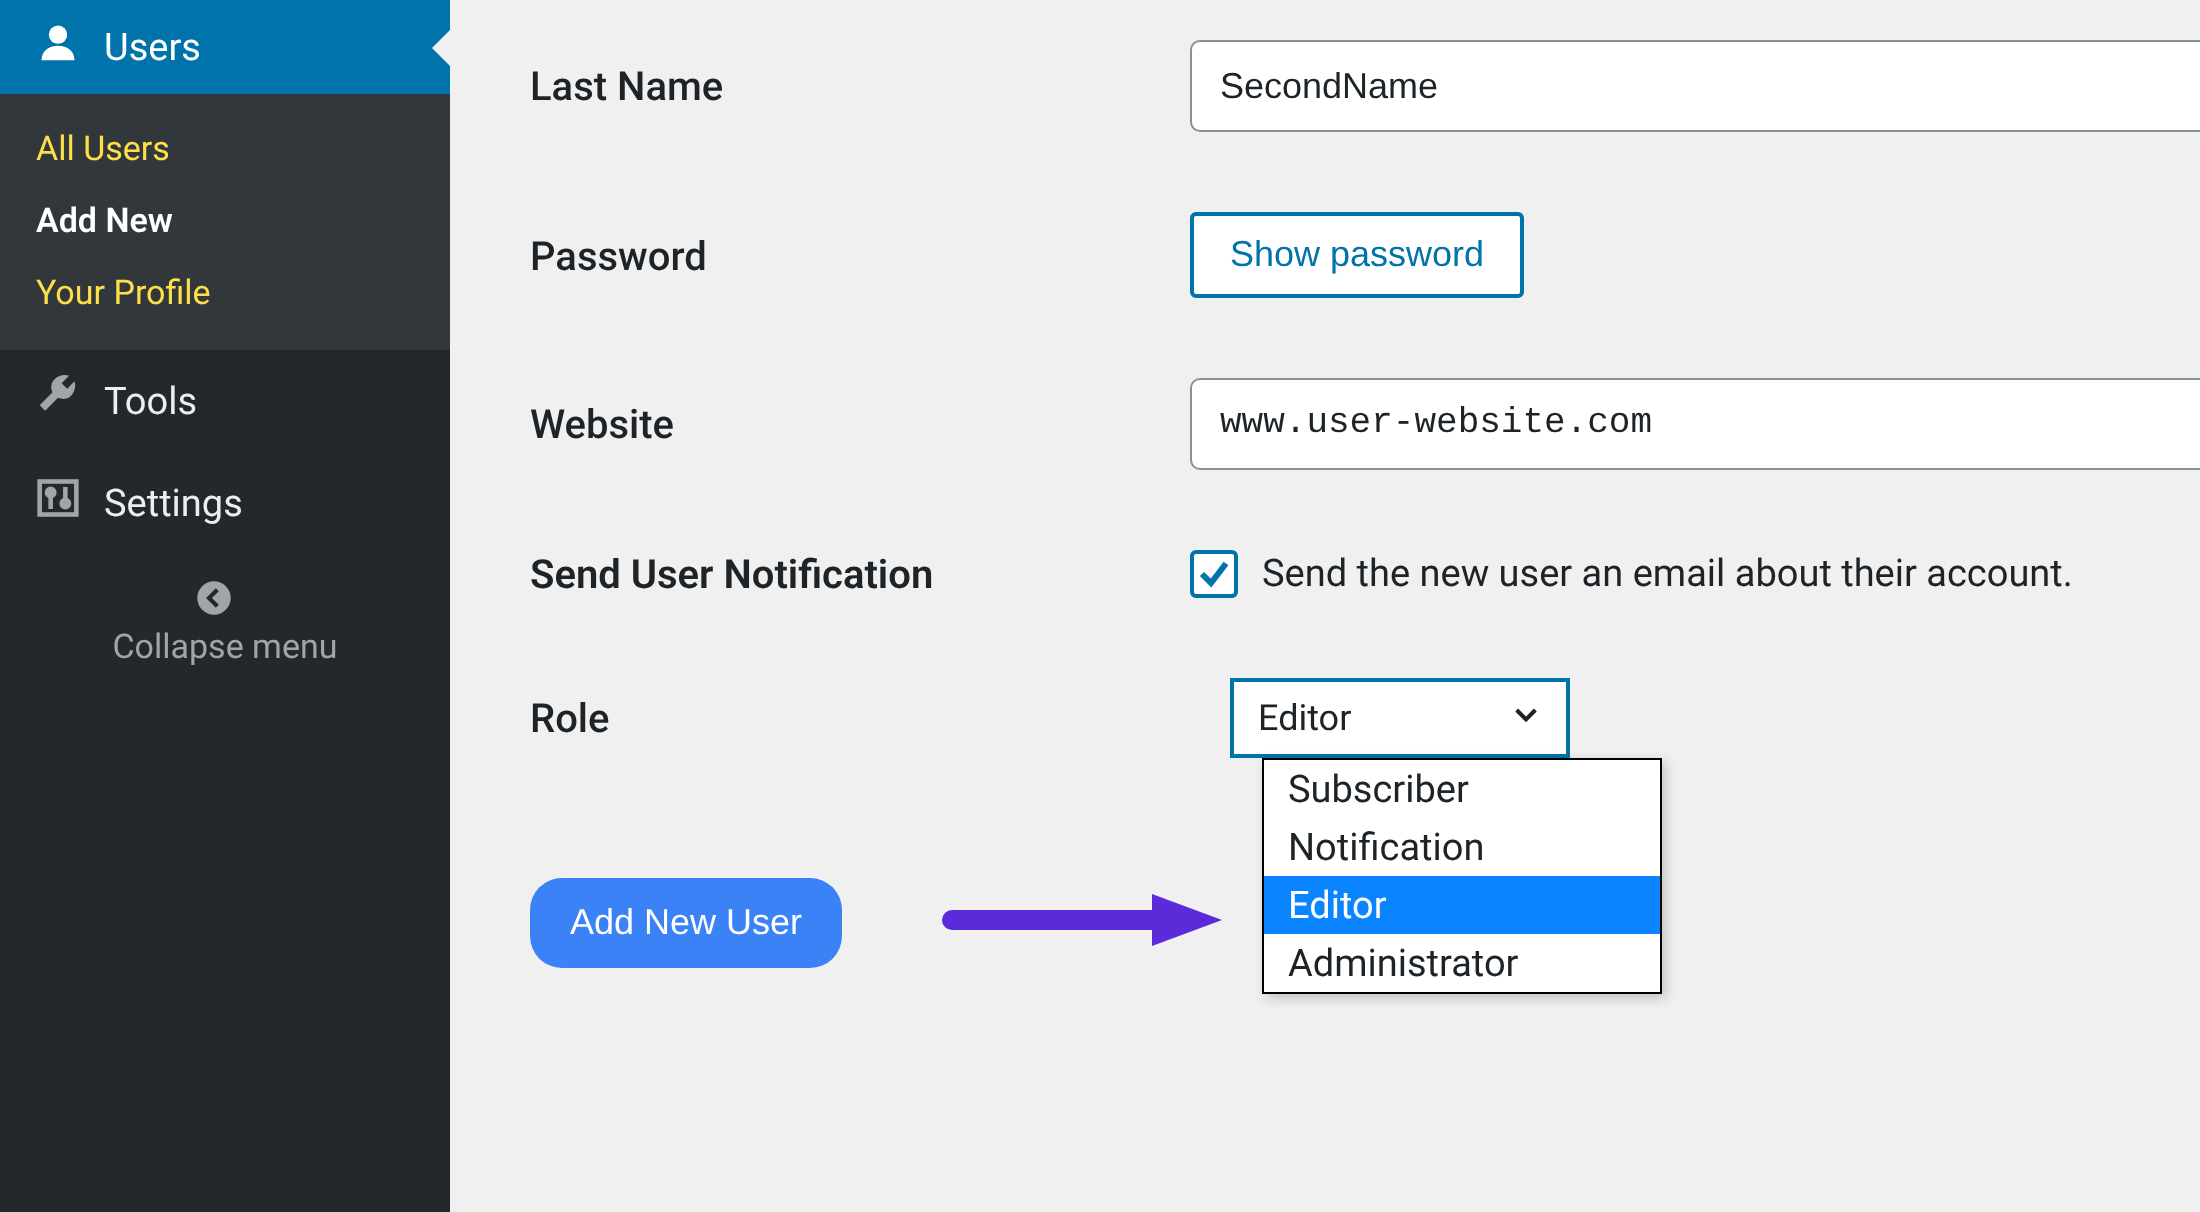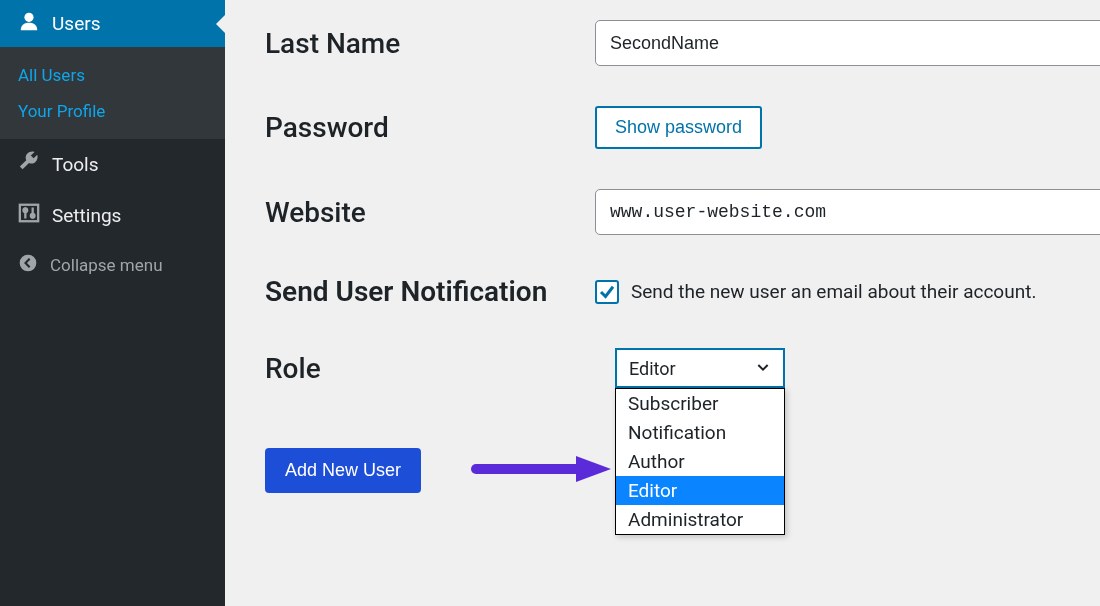--- a/index.html
+++ b/index.html
@@ -37,21 +37,21 @@
       border-right: 10px solid #f0f0f1;
     }
     .menu-active .icon { margin-right: 12px; }
     .submenu {
       background: #32373c;
       padding: 10px 0;
     }
     .submenu a {
       display: block;
       padding: 8px 18px;
-      color: #0ea5e9;
+      color: #fde047;
       text-decoration: none;
       font-size: 17px;
     }
     .submenu a.current {
       color: #fff;
       font-weight: 600;
     }
     .menu-item {
       display: flex;
       align-items: center;
@@ -61,34 +61,35 @@
       cursor: pointer;
     }
     .menu-item .icon { margin-right: 12px; color: #a0a5aa; }
     .collapse-item {
       display: flex;
       align-items: center;
       padding: 12px 18px;
       color: #a0a5aa;
       font-size: 17px;
       cursor: pointer;
+      flex-direction: column;
     }
     .collapse-item .icon { margin-right: 12px; }
     .content {
       flex: 1;
       padding: 20px 0 0 40px;
     }
     .form-row {
       display: flex;
       align-items: center;
       margin-bottom: 40px;
     }
     .form-row .label {
       width: 330px;
-      font-size: 28px;
+      font-size: 20px;
       color: #1d2327;
       font-weight: 500;
     }
     .form-row .label.bold { font-weight: 600; }
     .text-input {
       width: 528px;
       height: 46px;
       border: 1px solid #8c8f94;
       border-radius: 5px;
       padding: 17px 14px;
@@ -133,22 +134,22 @@
       align-items: center;
       justify-content: space-between;
       padding: 0 12px;
       font-size: 18px;
       color: #1d2327;
       cursor: pointer;
     }
     .dropdown {
       position: absolute;
       top: 40px;
-      left: 0;
-      width: 170px;
+      left: 16px;
+      width: 200px;
       border: 1px solid #000;
       background: #fff;
       box-shadow: 2px 2px 6px rgba(0,0,0,0.2);
       z-index: 10;
     }
     .dropdown-item {
       padding: 3px 12px;
       font-size: 19px;
       color: #1d2327;
       cursor: pointer;
@@ -156,26 +157,26 @@
     .dropdown-item.highlighted {
       background: #0a84ff;
       color: #fff;
     }
     .submit-row {
       display: flex;
       align-items: center;
       margin-top: 60px;
     }
     .add-user-btn {
-      background: #1d4ed8;
+      background: #3b82f6;
       color: #fff;
       border: none;
       padding: 12px 20px;
       font-size: 18px;
-      border-radius: 4px;
+      border-radius: 16px;
       cursor: pointer;
     }
     .arrow-ann {
       margin-left: 50px;
     }
   </style>
 </head>
 <body>
 
 <div class="sidebar">
@@ -183,20 +184,21 @@
     <span class="icon">
       <svg width="22" height="22" viewBox="0 0 24 24" fill="#fff">
           <circle cx="12" cy="8" r="5"></circle>
           <path d="M3 22 C3 16 8 14 12 14 C16 14 21 16 21 22 Z"></path>
         </svg>
     </span>
     <span>Users</span>
   </div>
   <div class="submenu">
     <a>All Users</a>
+    <a class="current">Add New</a>
     <a>Your Profile</a>
   </div>
   <div class="menu-item">
     <span class="icon">
       <svg width="22" height="22" viewBox="0 0 24 24" fill="#a0a5aa">
           <path d="M21 4 L17 8 L14 5 L18 1 C15 0 12 1 10 3 C8 5 8 8 9 10 L2 17 L5 20 L12 13 C14 14 17 14 19 12 C21 10 22 7 21 4 Z"></path>
         </svg>
     </span>
     <span>Tools</span>
   </div>
@@ -259,21 +261,20 @@
         <span>Editor</span>
         <span>
           <svg width="16" height="16" viewBox="0 0 24 24" fill="none" stroke="#1d2327" stroke-width="3">
               <path d="M5 9 L12 16 L19 9"></path>
             </svg>
         </span>
       </div>
       <div class="dropdown">
         <div class="dropdown-item">Subscriber</div>
         <div class="dropdown-item">Notification</div>
-        <div class="dropdown-item">Author</div>
         <div class="dropdown-item highlighted">Editor</div>
         <div class="dropdown-item">Administrator</div>
       </div>
     </div>
   </div>
 
   <div class="submit-row">
     <button class="add-user-btn">Add New User</button>
     <span class="arrow-ann">
       <svg width="140" height="30" viewBox="0 0 140 30">

